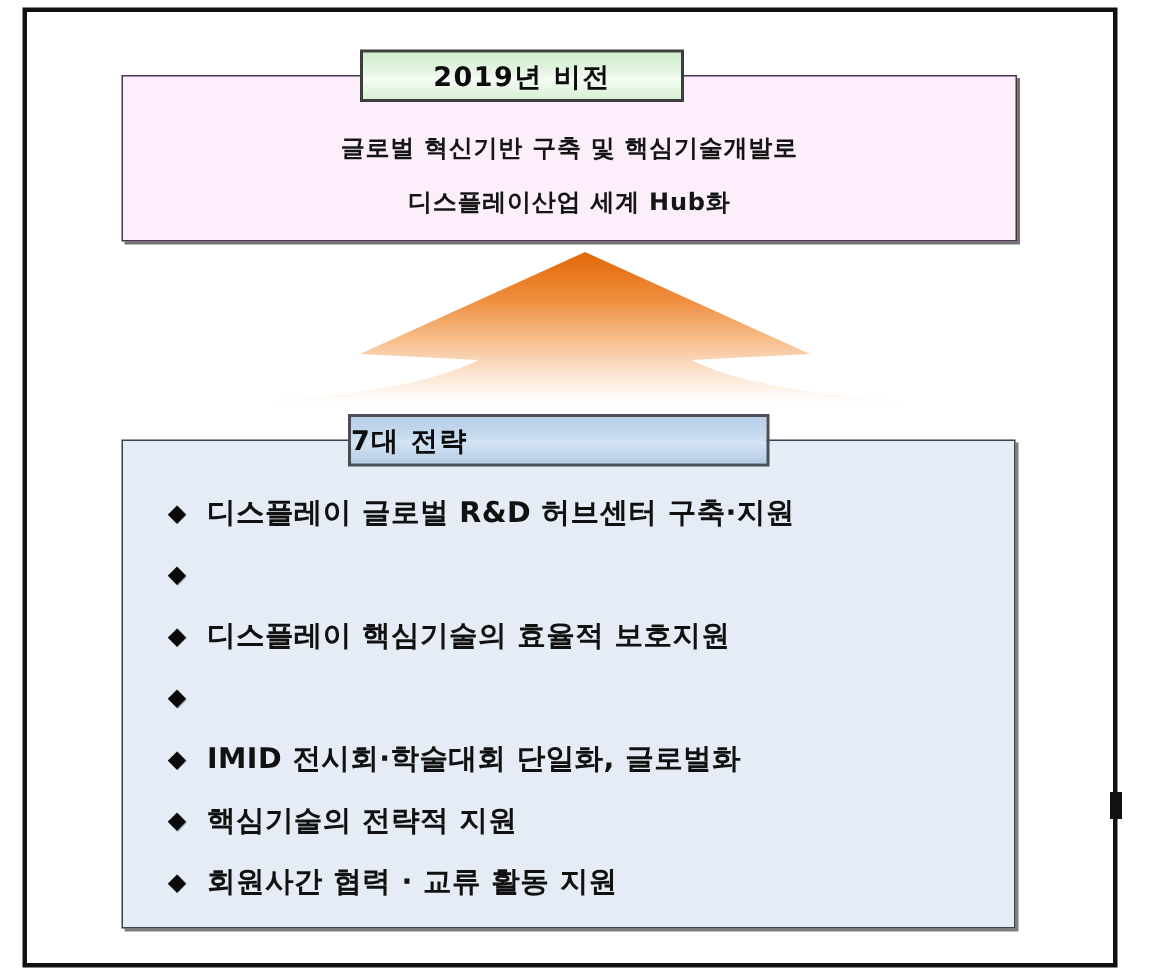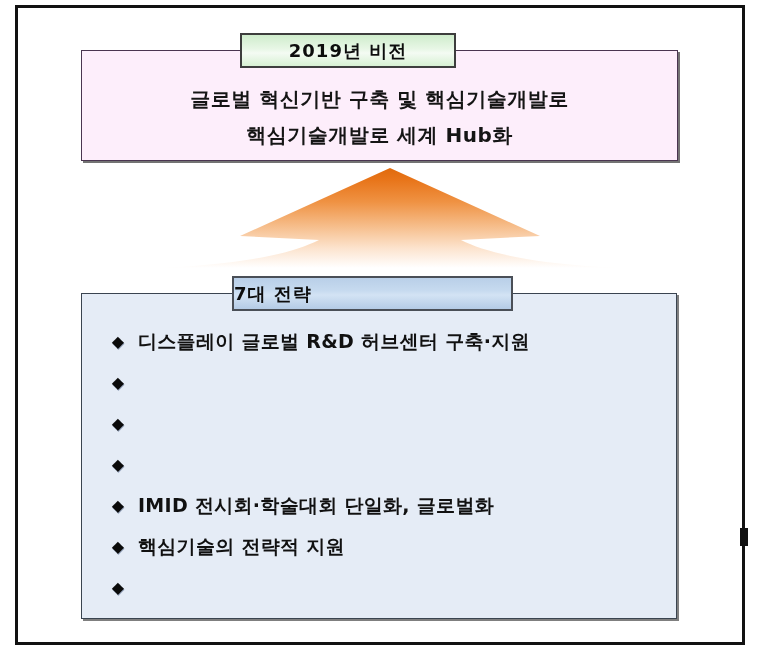--- a/index.html
+++ b/index.html
@@ -54,21 +54,21 @@
     box-shadow: 2px 2px 0 rgba(0,0,0,0.55);
   }
   .vision-text-wrap {
     position: absolute;
     left: 0;
     top: 30px;
     width: 100%;
     text-align: center;
   }
   .vision-line {
-    font-size: 20px;
+    font-size: 16px;
     font-weight: bold;
     color: #151515;
     letter-spacing: 0.5px;
     line-height: 36px;
     white-space: nowrap;
   }
 
   
   .badge-vision {
     position: absolute;
@@ -172,21 +172,21 @@
 <body>
 
 <div id="canvas">
 
   <div class="outer-frame"></div>
   <div class="frame-nub"></div>
 
   <div class="vision-panel">
     <div class="vision-text-wrap">
       <div class="vision-line">글로벌 혁신기반 구축 및 핵심기술개발로</div>
-      <div class="vision-line">핵심기술개발로 세계 Hub화</div>
+      <div class="vision-line">디스플레이산업 세계 Hub화</div>
     </div>
   </div>
 
   <div class="badge-vision">
     <span class="badge-vision-label">2019년 비전</span>
   </div>
 
   <div class="arrow-wrap">
     <svg viewBox="0 0 470 104" preserveAspectRatio="none" aria-hidden="true">
       <defs>
@@ -219,38 +219,40 @@
         <span class="bullet-diamond">◆</span>
         <span class="strategy-label">디스플레이 글로벌 R&amp;D 허브센터 구축·지원</span>
       </div>
 
       <div class="strategy-item">
         <span class="bullet-diamond">◆</span>
       </div>
 
       <div class="strategy-item">
         <span class="bullet-diamond">◆</span>
+        <span class="strategy-label">디스플레이 핵심기술의 효율적 보호지원</span>
       </div>
 
       <div class="strategy-item">
         <span class="bullet-diamond">◆</span>
       </div>
 
       <div class="strategy-item">
         <span class="bullet-diamond">◆</span>
         <span class="strategy-label">IMID 전시회·학술대회 단일화, 글로벌화</span>
       </div>
 
       <div class="strategy-item">
         <span class="bullet-diamond">◆</span>
         <span class="strategy-label">핵심기술의 전략적 지원</span>
       </div>
 
       <div class="strategy-item">
         <span class="bullet-diamond">◆</span>
+        <span class="strategy-label">회원사간 협력 · 교류 활동 지원</span>
       </div>
 
     </div>
   </div>
 
   <div class="badge-strategy">
     <span class="badge-strategy-label">7대 전략</span>
   </div>
 
 </div>

